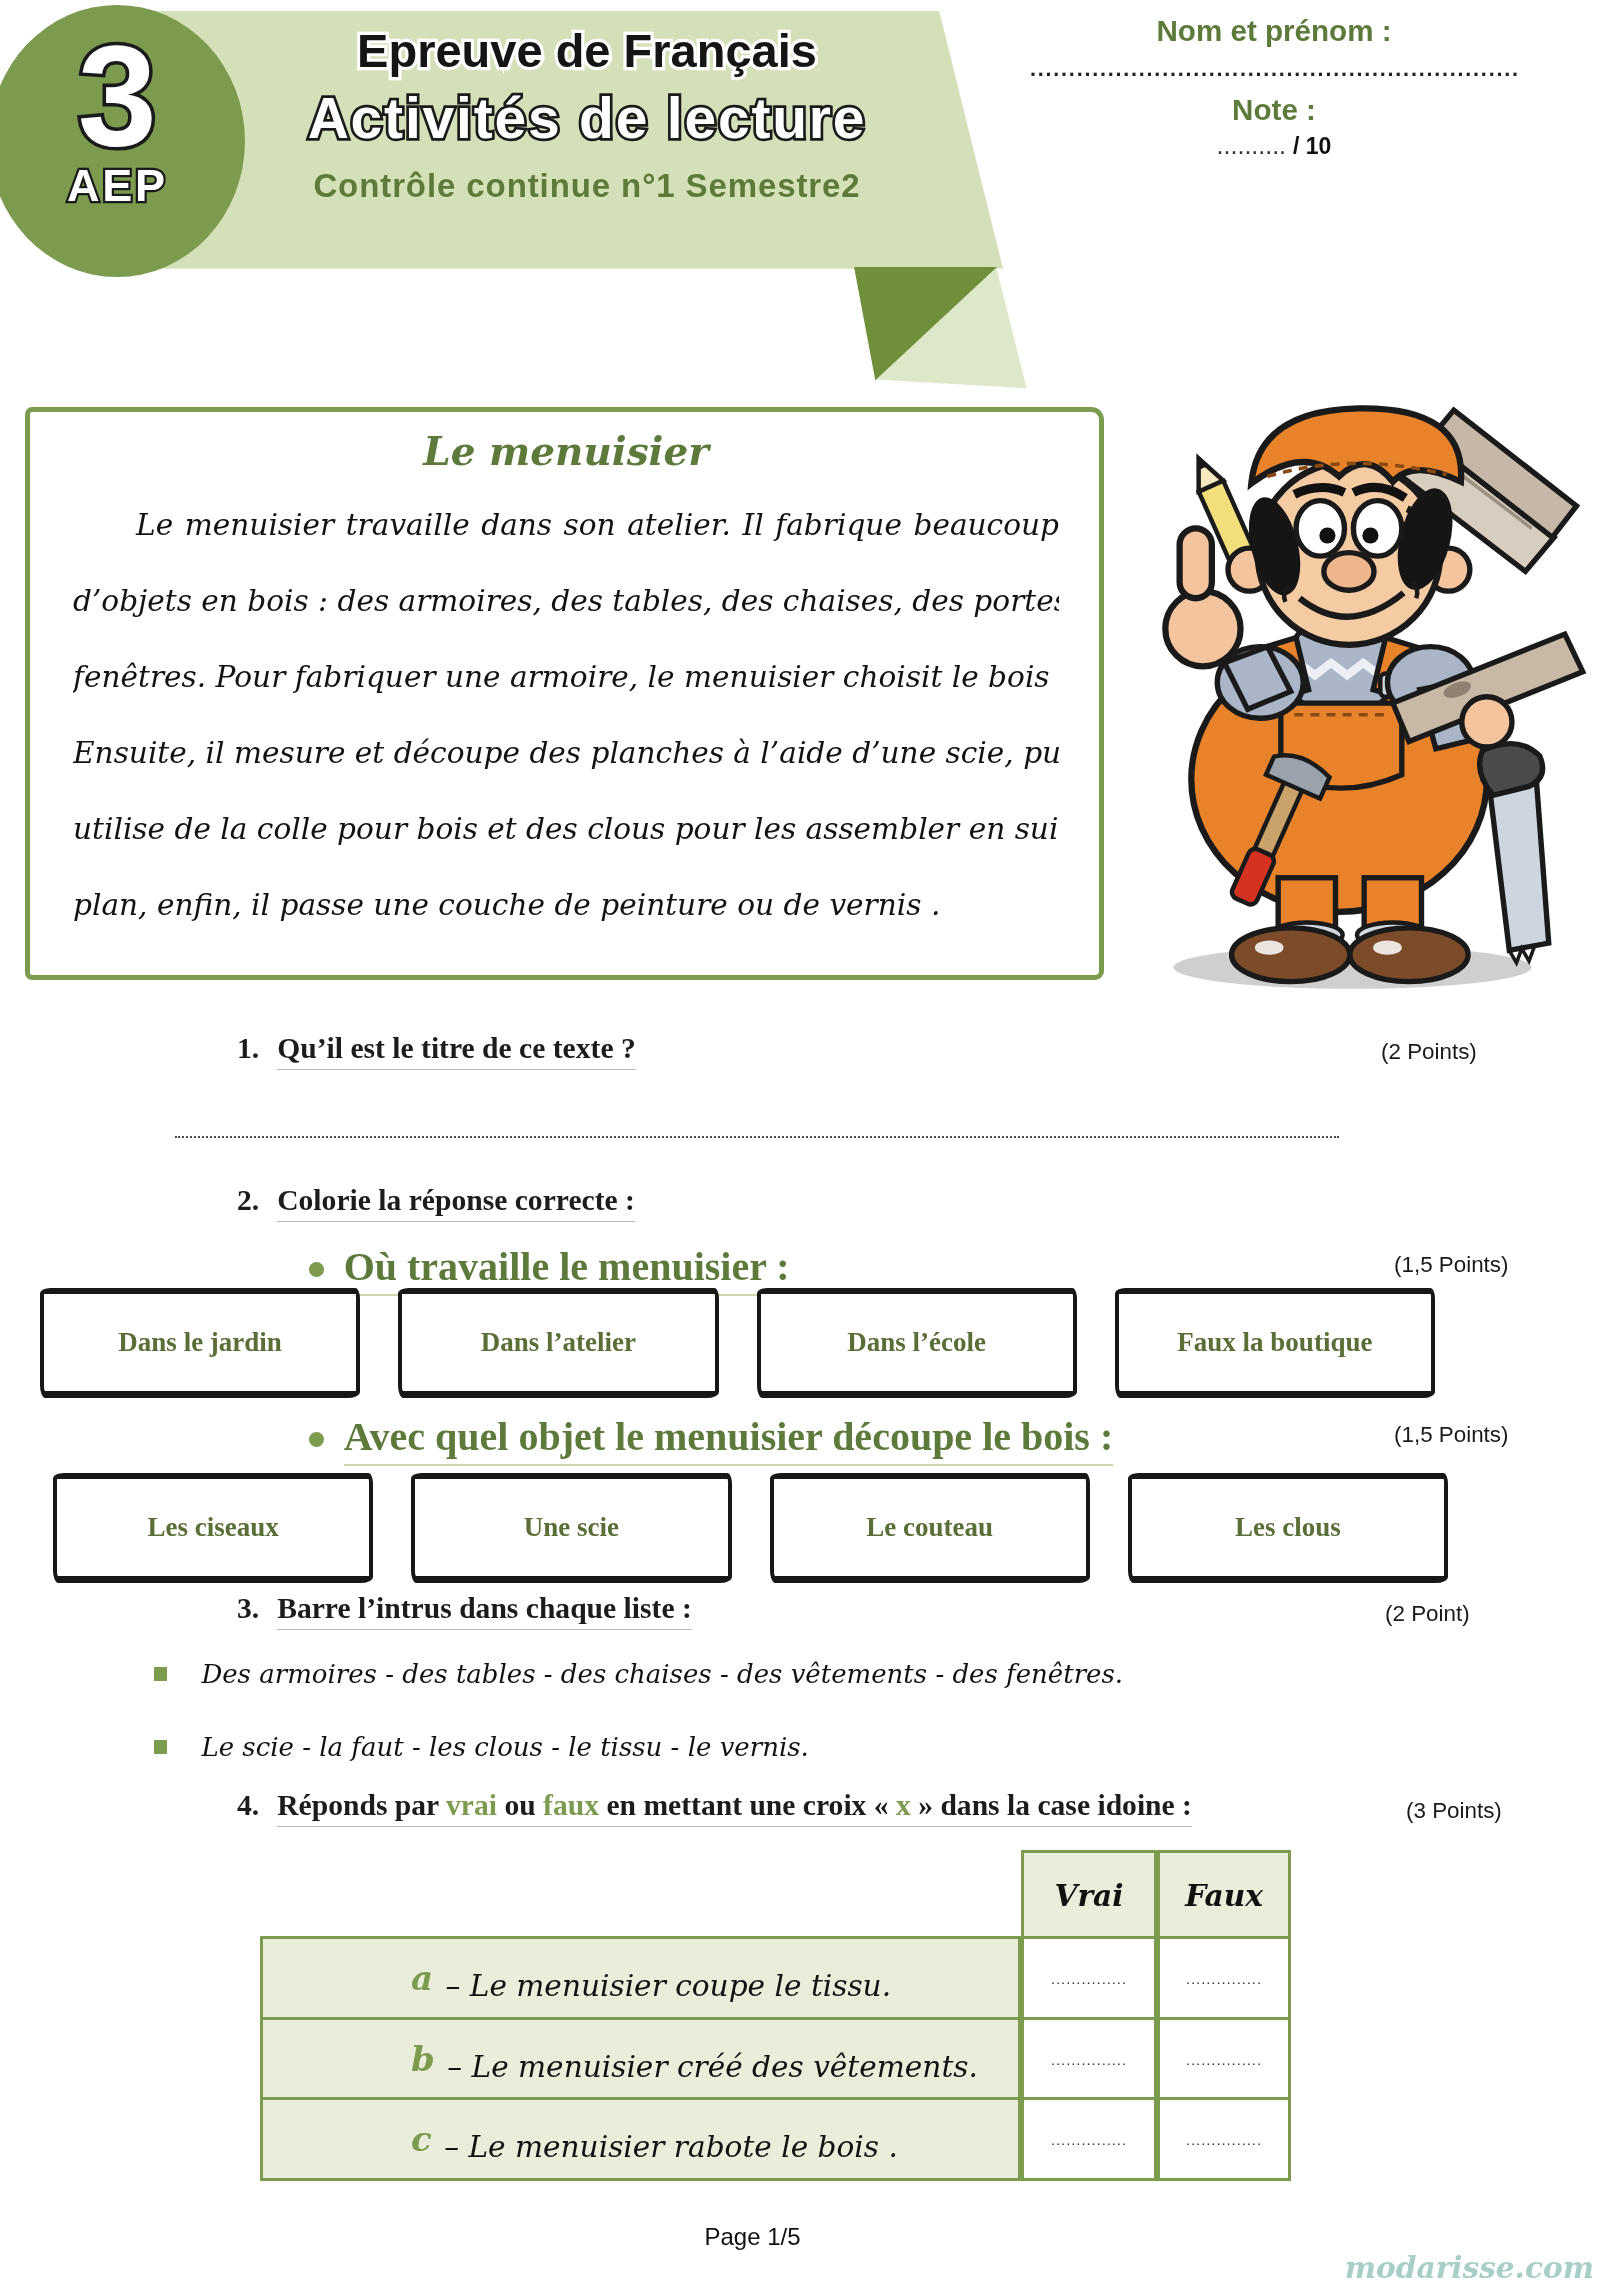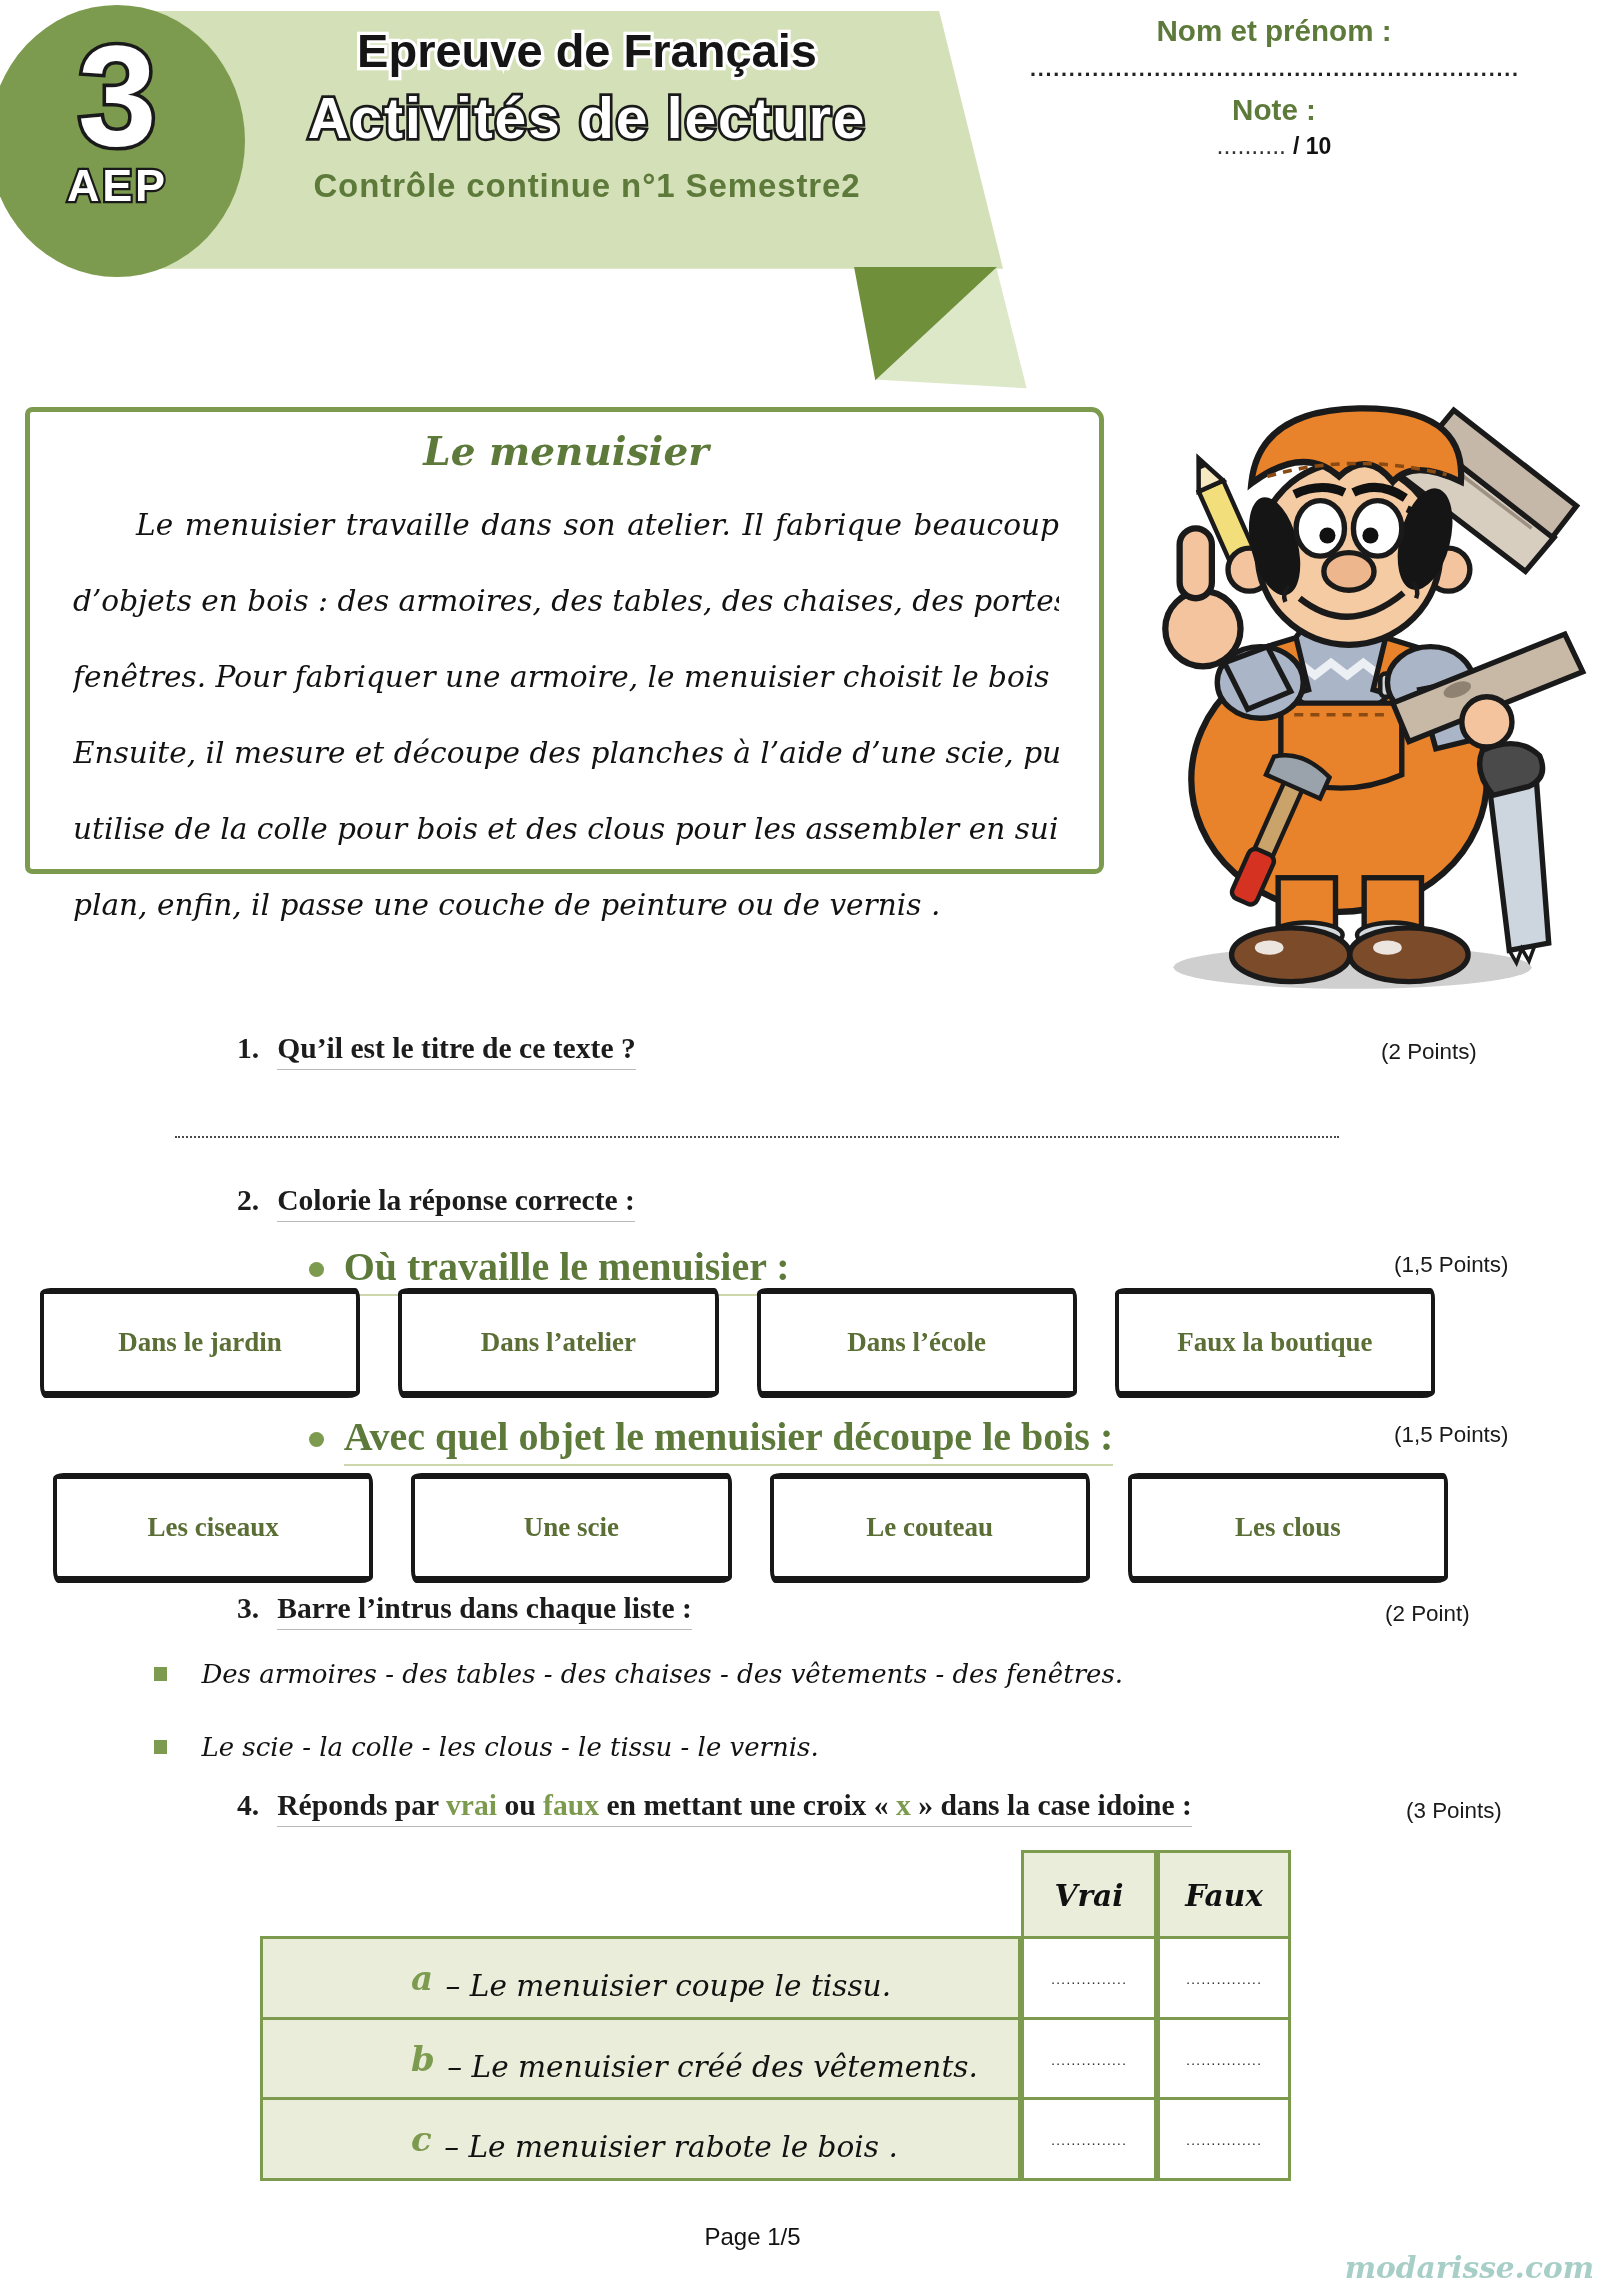--- a/index.html
+++ b/index.html
@@ -72,21 +72,21 @@
   .dots-line{
     font-family:"Liberation Sans",sans-serif;
     font-size:21.5px;font-weight:700;color:#222;letter-spacing:1.8px;
     margin-top:9px;white-space:nowrap;overflow:hidden;
   }
   .note-label{margin-top:10.7px;}
   .note-value{margin-top:3.6px;font-family:"Liberation Sans",sans-serif;font-size:25px;color:#333;}
   .note-value b{color:#111;font-size:23px;}
   
   .reading-box{
-    position:absolute;left:25px;top:407px;width:1079px;height:467px;
+    position:absolute;left:25px;top:407px;width:1079px;height:573px;
     border:5.4px solid var(--olive,#7d9b4e);
     border-radius:7.2px 12.5px 9px 7.2px;
     background:#fff;
     box-sizing:border-box;
     padding:16px 40px 0 43px;
   }
   .reading-title{
     text-align:center;
     font-family:"DejaVu Serif",serif;font-style:italic;font-weight:700;
     font-size:39px;color:var(--green-text,#5d7a3b);
@@ -362,21 +362,21 @@
     <span class="qtext">Barre l’intrus dans chaque liste :</span>
   </div>
   <div class="points" style="left:1385px;top:1601px;">(2 Point)</div>
 
   <div class="intrus-row" style="top:1659px;">
     <span class="sq-bullet"></span>
     <span class="cursive-item">Des armoires - des tables - des chaises - des vêtements - des fenêtres.</span>
   </div>
   <div class="intrus-row" style="top:1732px;">
     <span class="sq-bullet"></span>
-    <span class="cursive-item">Le scie - la colle - les clous - le tissu - le vernis.</span>
+    <span class="cursive-item">Le scie - la faut - les clous - le tissu - le vernis.</span>
   </div>
 
   <div class="qrow" style="top:1789px;">
     <span class="qnum">4.</span>
     <span class="qtext"><span>Réponds par </span><span class="q4-green">vrai</span><span> ou </span><span class="q4-green">faux</span><span> en mettant une croix « </span><span class="q4-green">x</span><span> » dans la case idoine :</span></span>
   </div>
   <div class="points" style="left:1406px;top:1798px;">(3 Points)</div>
 
   <div class="tcell" style="left:1021px;top:1850px;width:136px;height:90px;">
     <span class="thead-text">Vrai</span>

